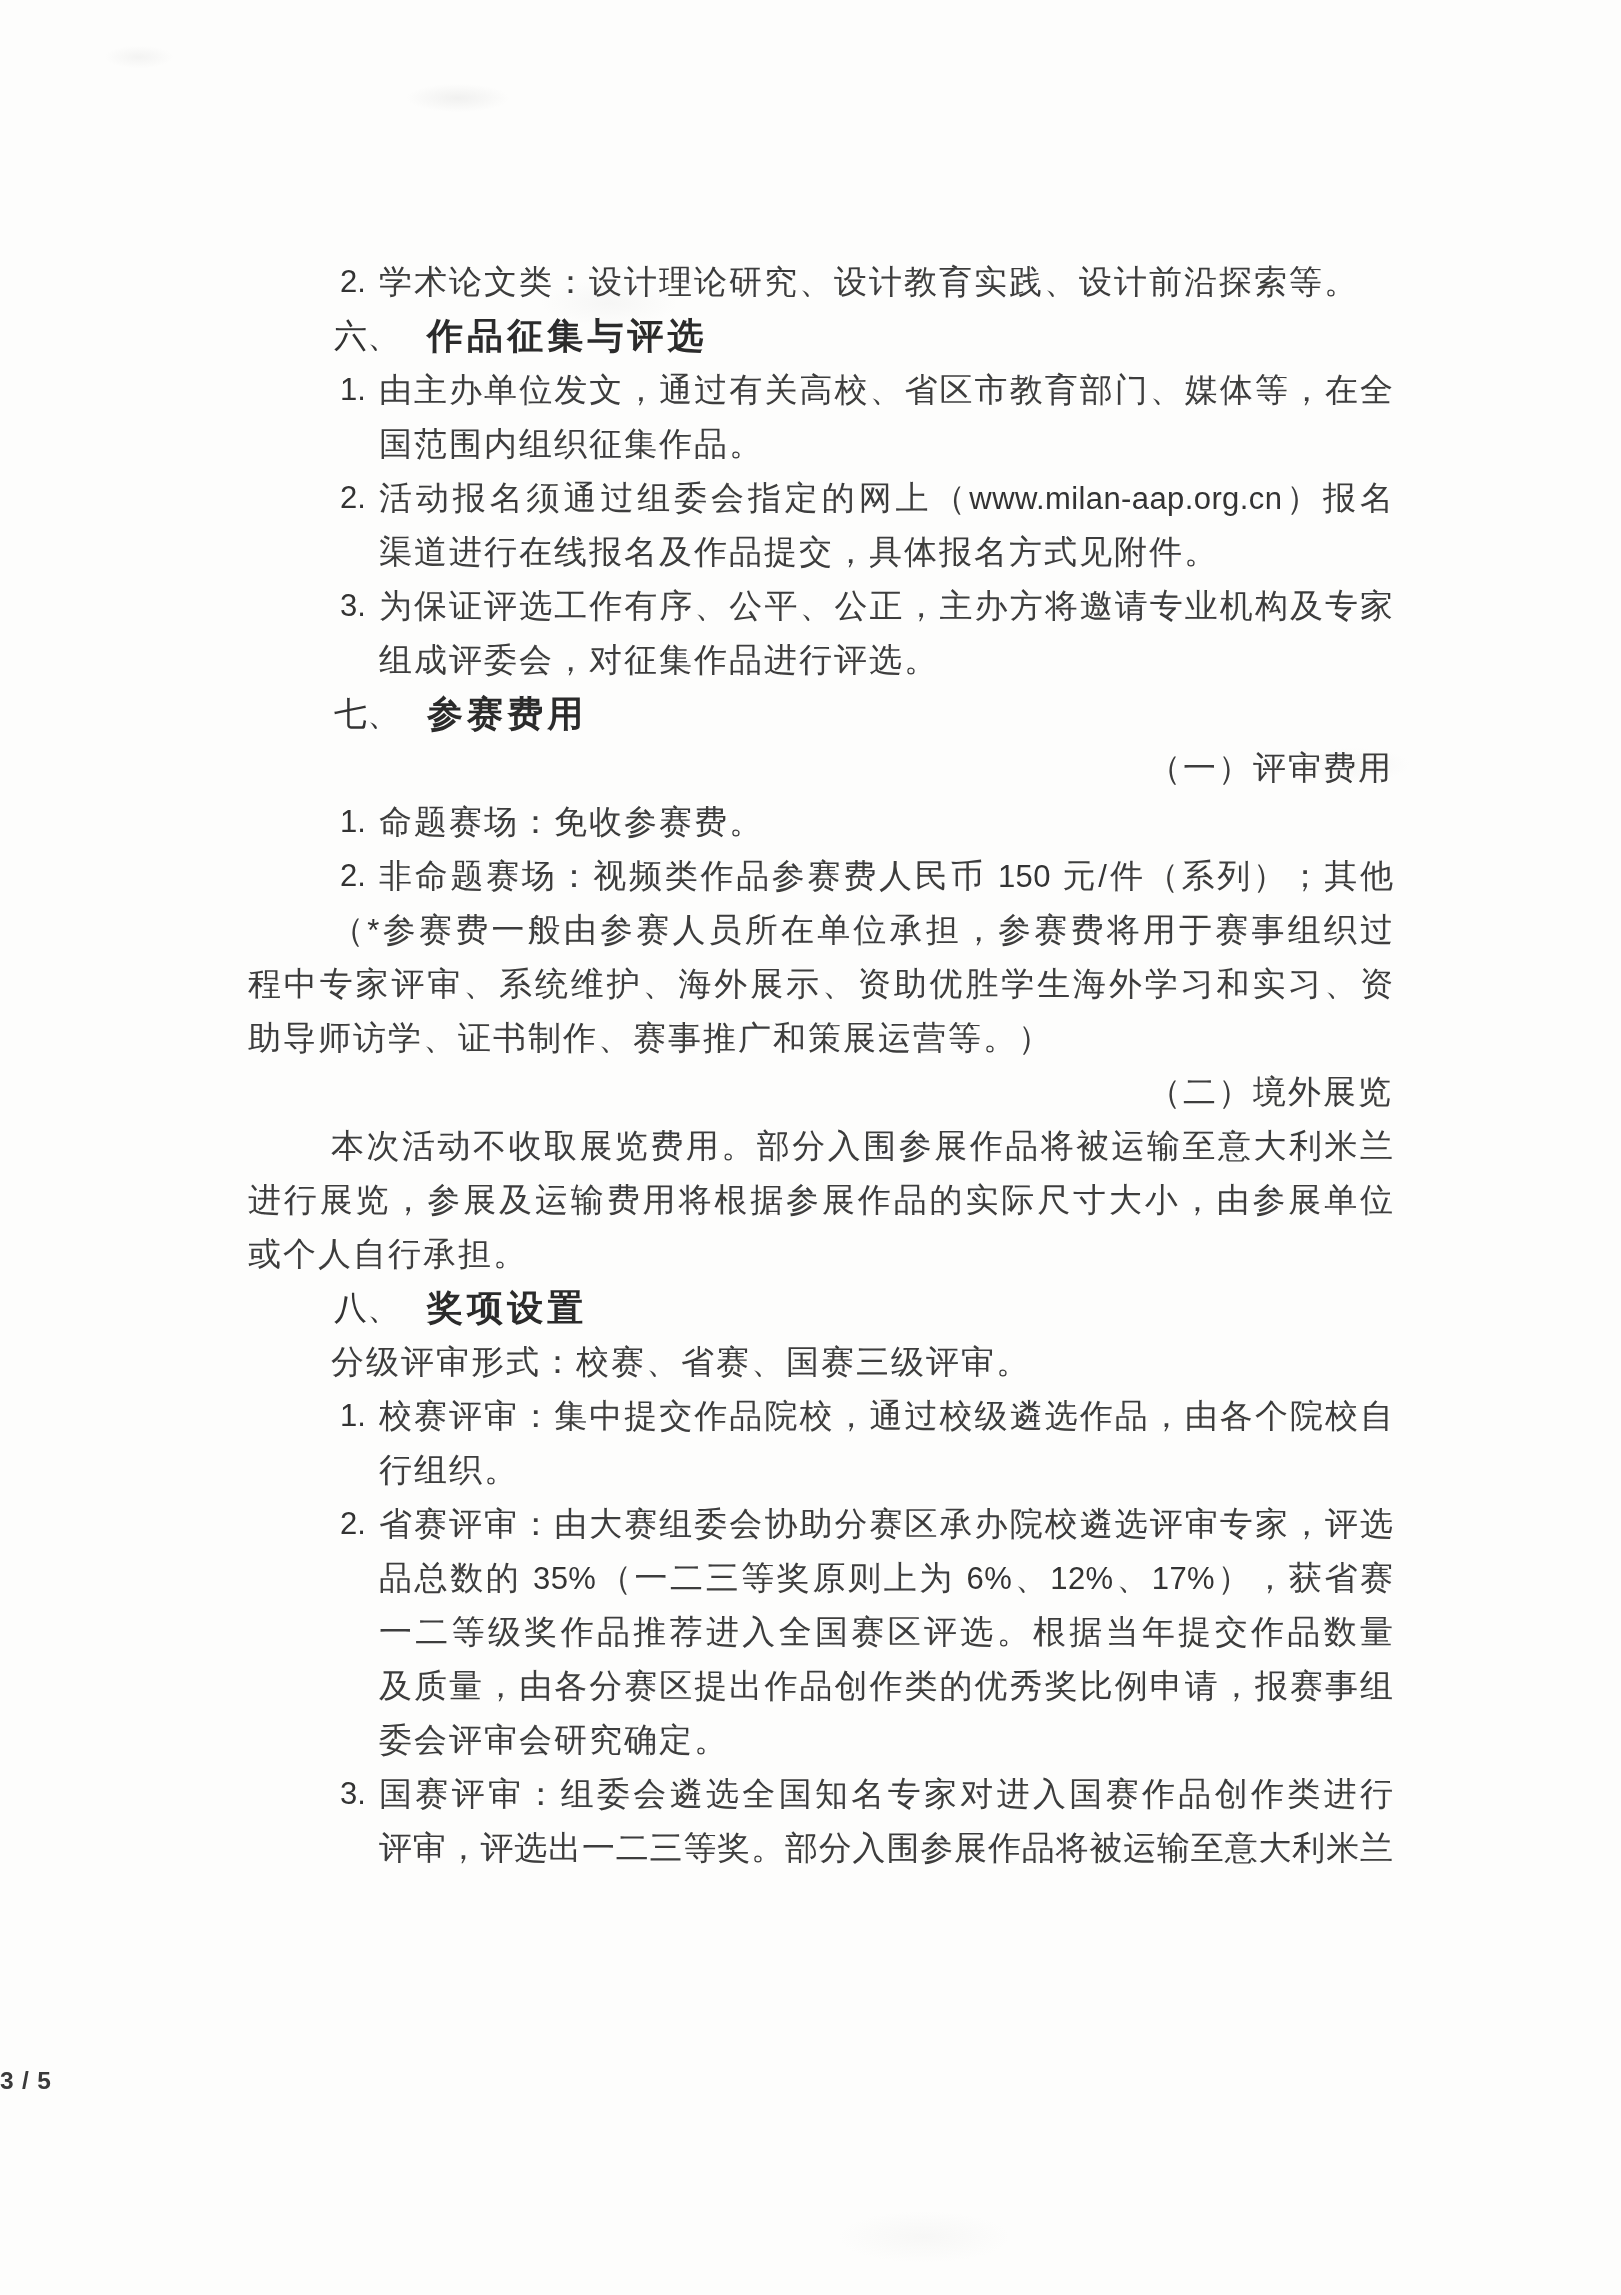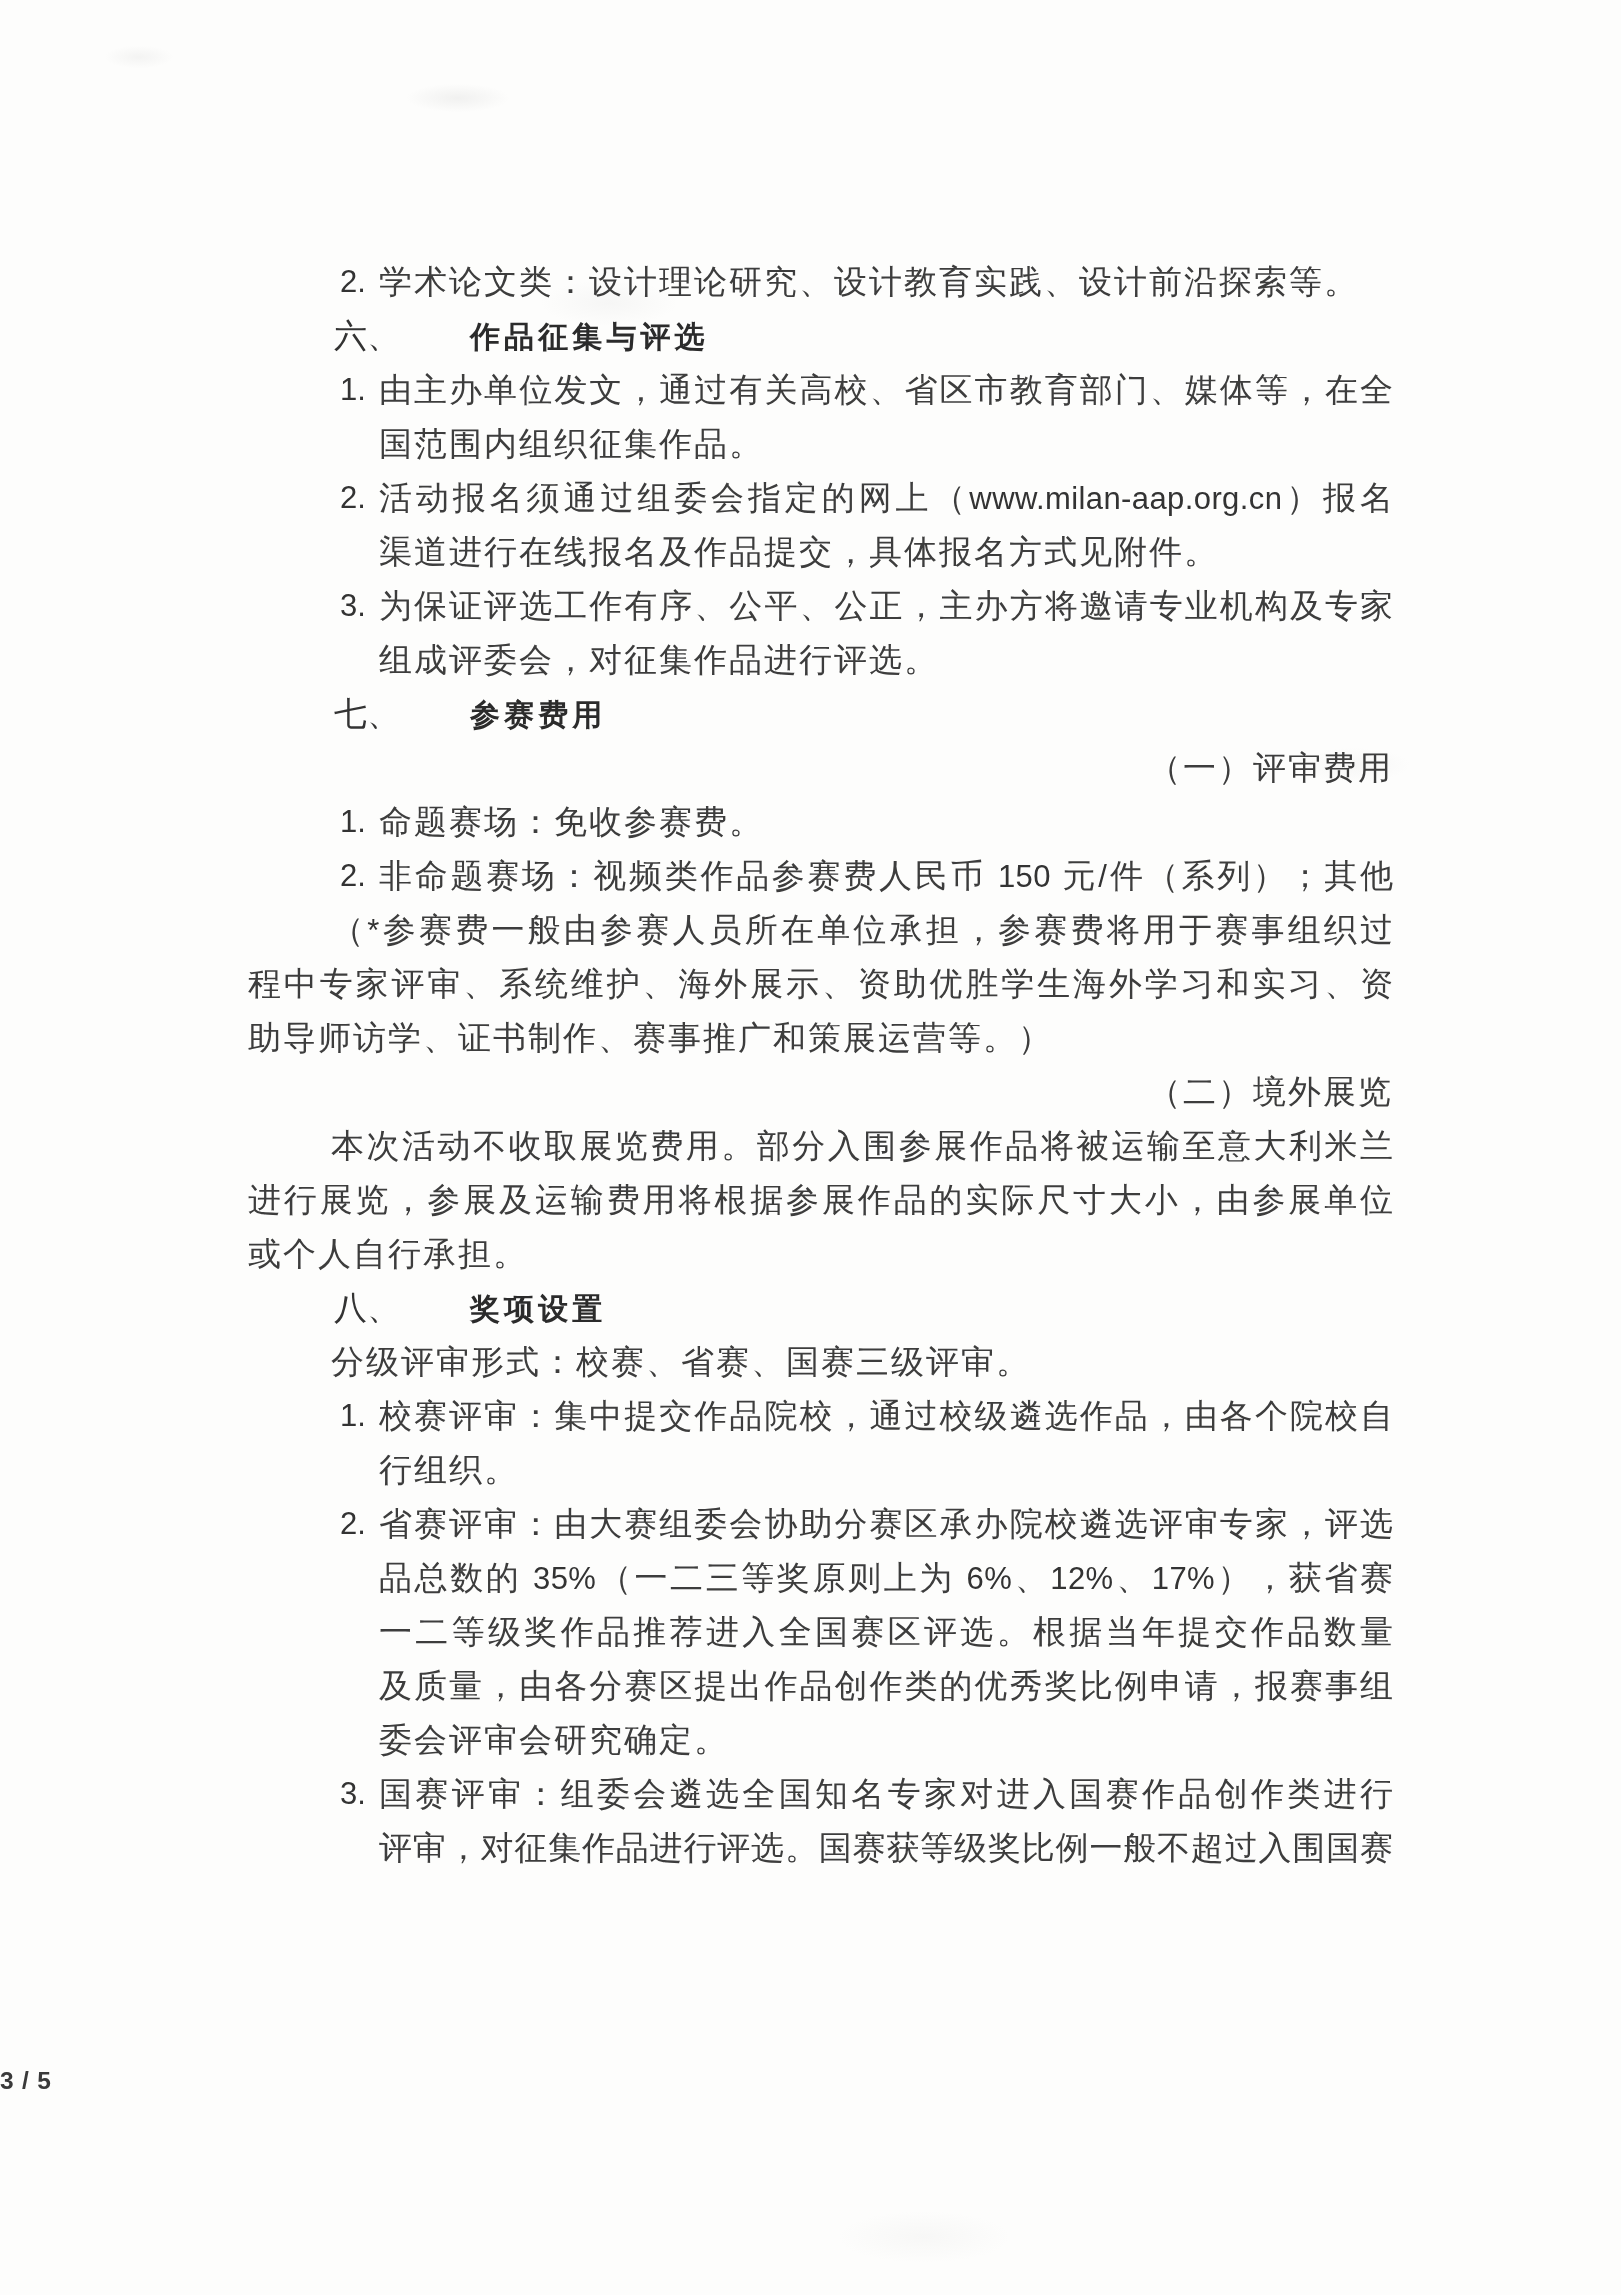--- a/index.html
+++ b/index.html
@@ -53,24 +53,23 @@
   .line .marker {
     position:absolute;
     top:0; left:92px;
     letter-spacing:0;
   }
   .line.heading { padding-left:179px; }
   .line.heading .marker { left:86px; font-weight:400; color:#333; }
   .htitle {
     font-family:"Liberation Sans","DejaVu Sans",sans-serif;
     font-weight:700;
-    font-size:30px;
+    font-size:36px;
     letter-spacing:4.1px;
     color:#2b2b2b;
-    margin-left:43px;
   }
   .lat {
     font-family:"Liberation Sans","DejaVu Sans",sans-serif;
     font-size:31px;
     letter-spacing:0.4px;
     color:#333;
   }
   .footer {
     position:absolute;
     top:2064px; left:0; width:100%;
@@ -109,17 +108,17 @@
       <div class="line heading"><span class="marker">八、</span><span class="htitle">奖项设置</span></div>
       <div class="line para"><span class="txt">分级评审形式：校赛、省赛、国赛三级评审。</span></div>
       <div class="line list j"><span class="marker lat">1.</span><span class="txt">校赛评审：集中提交作品院校，通过校级遴选作品，由各个院校自</span></div>
       <div class="line cont"><span class="txt">行组织。</span></div>
       <div class="line list j"><span class="marker lat">2.</span><span class="txt">省赛评审：由大赛组委会协助分赛区承办院校遴选评审专家，评选</span></div>
       <div class="line cont j"><span class="txt">品总数的<span class="lat"> 35%</span>（一二三等奖原则上为<span class="lat"> 6%</span>、<span class="lat">12%</span>、<span class="lat">17%</span>），获省赛</span></div>
       <div class="line cont j"><span class="txt">一二等级奖作品推荐进入全国赛区评选。根据当年提交作品数量</span></div>
       <div class="line cont j"><span class="txt">及质量，由各分赛区提出作品创作类的优秀奖比例申请，报赛事组</span></div>
       <div class="line cont"><span class="txt">委会评审会研究确定。</span></div>
       <div class="line list j"><span class="marker lat">3.</span><span class="txt">国赛评审：组委会遴选全国知名专家对进入国赛作品创作类进行</span></div>
-      <div class="line cont j"><span class="txt">评审，对征集作品进行评选。国赛获等级奖比例一般不超过入围国赛</span></div>
+      <div class="line cont j"><span class="txt">评审，评选出一二三等奖。部分入围参展作品将被运输至意大利米兰</span></div>
     </div>
   <div class="footer">3 / 5</div>
 </div>
 
 
 </body></html>

